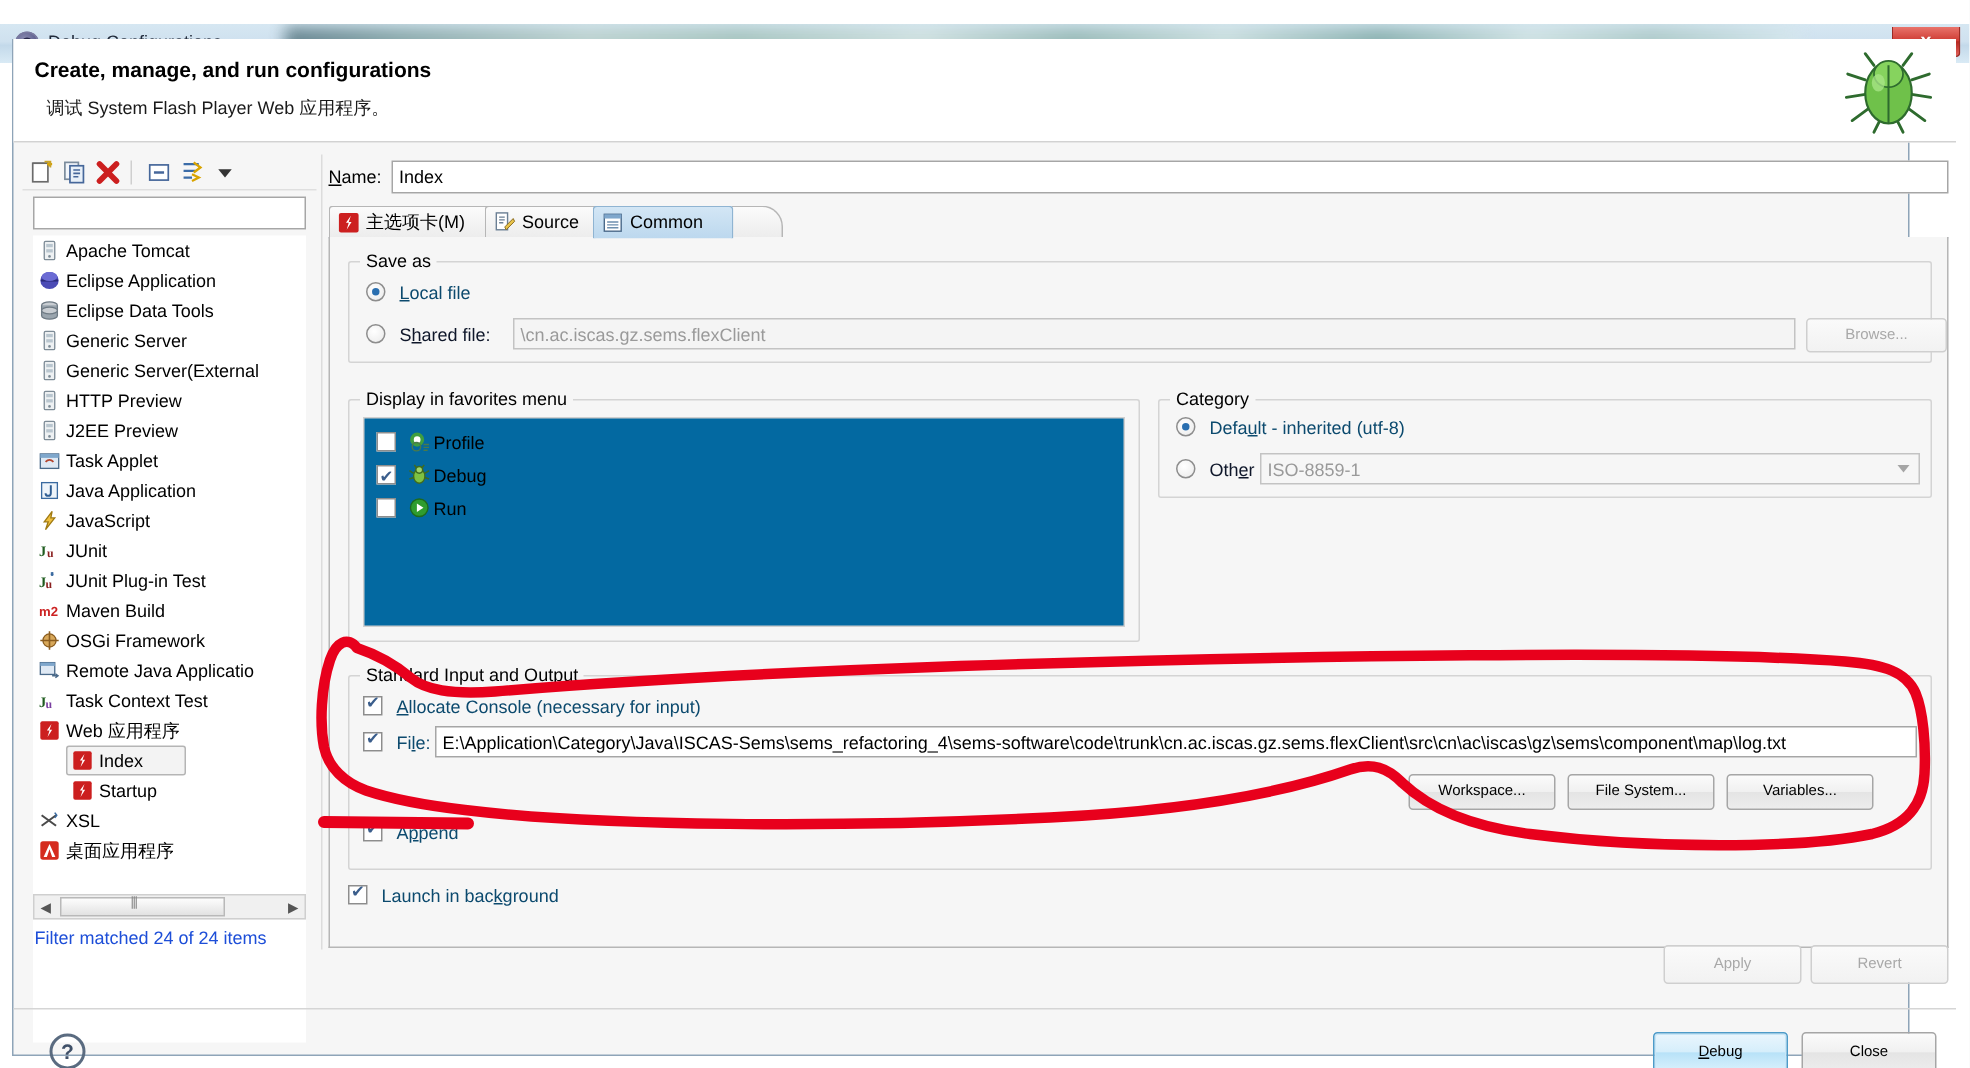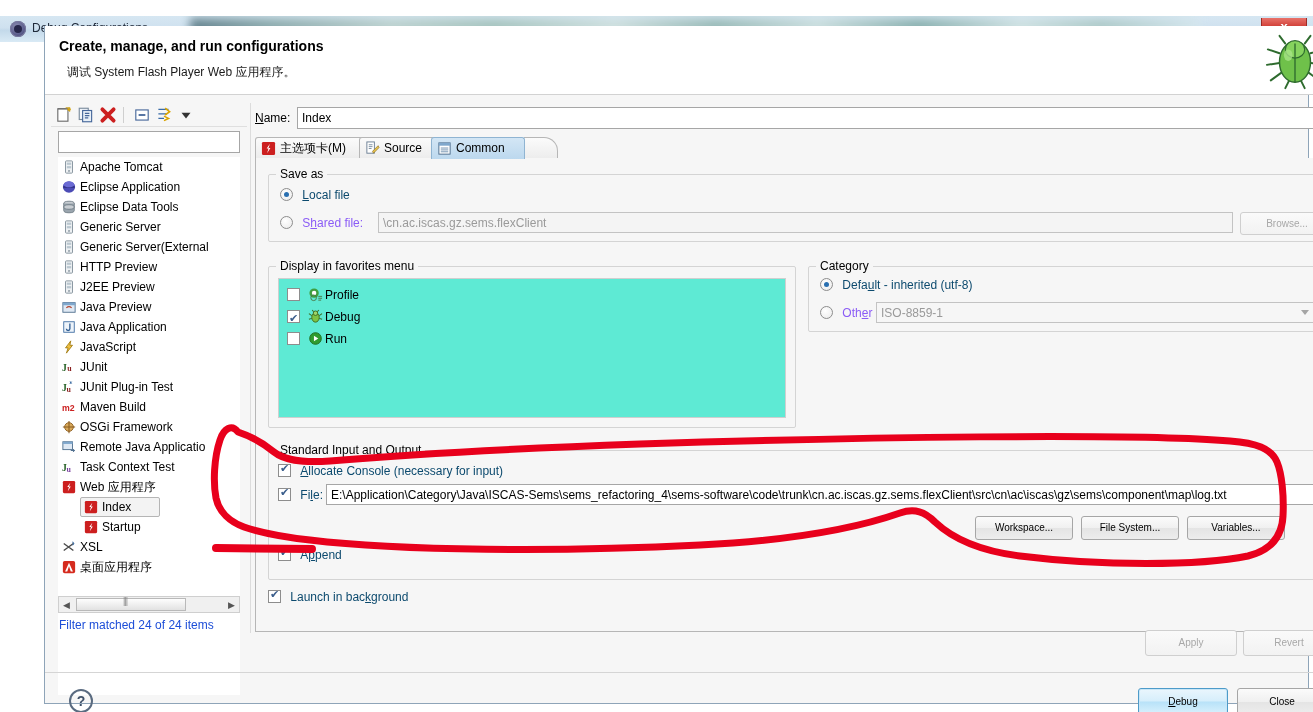--- a/index.html
+++ b/index.html
@@ -51,21 +51,20 @@
     text-align: center; line-height: 18px;
     text-shadow: 0 1px 1px rgba(0,0,0,.5);
   }
 
   
   .dialog {
     position: absolute; left: 8px; top: 26px; width: 1265px; height: 678px;
     background: #f6f6f6;
     border: 1px solid #8ea4b8;
     border-top: none;
-    margin-left: 36px;
   }
   .banner {
     position: absolute; left: 0; top: 0; width: 1295px; height: 69px;
     background: #ffffff;
     border-bottom: 1px solid #d2d2d2;
   }
   .banner-title {
     position: absolute; left: 14px; top: 12px;
     font-size: 14px; font-weight: bold; color: #000;
   }
@@ -196,21 +195,21 @@
   }
   .checkbox {
     position: relative; display:inline-block; width: 13px; height: 13px;
     border: 1px solid #8d8d8d; background: #fff; vertical-align: -2px;
   }
   .checkbox.on::after {
     content:"✔"; position:absolute; left:1px; top:-3px;
     font-size: 11px; color:#3b5e8c;
   }
   .lbl { font-size: 12px; color:#0c4a6e; }
-  .lbl.dim { color:#8b5cf6; }
+  .lbl.dim { color:#0f172a; }
   .u { text-decoration: underline; }
 
   .textinput {
     border: 1px solid #a6a6a6; background: #fff;
     font-size: 12px; padding: 3px 4px; line-height: 15px;
     white-space: nowrap; overflow: hidden;
   }
   .textinput.dis { background:#f4f4f4; color:#9a9a9a; border-color:#c3c3c3; }
   .btn {
     border: 1px solid #a6a6a6; border-radius: 3px;
@@ -218,21 +217,21 @@
     font-size: 10px; text-align:center; color:#000;
   }
   .btn.dis { color:#a8a8a8; border-color:#cfcfcf;
     background: linear-gradient(to bottom,#fafafa,#f2f2f2); }
   .btn.primary {
     border:1px solid #4d9bc9; border-radius:3px;
     background: linear-gradient(to bottom,#eaf6fd 0%,#d6eefb 48%,#b8e2f8 52%,#d9f1fd 100%);
     box-shadow: 0 0 0 1px #c8e6f7 inset;
   }
 
-  .listbox { border:1px solid #cfcfcf; background:#5eead4; }
+  .listbox { border:1px solid #cfcfcf; background:#0369a1; }
   .list-row { position:relative; height:20px; line-height:20px; font-size:12px; }
 
   .combo {
     border:1px solid #c3c3c3; background:#f6f6f6;
     font-size:12px; color:#9a9a9a; padding:3px 4px; line-height:15px;
   }
   .combo .arrow {
     position:absolute; right:6px; top:7px;
     border-left:4px solid transparent; border-right:4px solid transparent;
     border-top:5px solid #a5a5a5;
@@ -375,21 +374,21 @@
           <div class="tree-item"><span class="ic"><svg viewBox="0 0 16 16">
                 <rect x="4" y="1" width="8" height="14" rx="1" fill="#eef1f3" stroke="#7d8b96"></rect>
                 <rect x="5.5" y="3" width="5" height="2.5" fill="#b9c6cf"></rect>
                 <rect x="5.5" y="7" width="5" height="2.5" fill="#b9c6cf"></rect>
                 <circle cx="8" cy="12.5" r="1" fill="#7d8b96"></circle>
               </svg></span><span style="position: relative;">J2EE Preview</span></div>
           <div class="tree-item"><span class="ic"><svg viewBox="0 0 16 16">
                 <rect x="1" y="3" width="14" height="11" fill="#dfe9f4" stroke="#4a6a8a"></rect>
                 <rect x="1" y="3" width="14" height="3" fill="#7fa7cc"></rect>
                 <path d="M5 9 q3 -3 6 0" fill="none" stroke="#b4462f" stroke-width="1.4"></path>
-              </svg></span><span style="position: relative;">Java Preview</span></div>
+              </svg></span><span style="position: relative;">Task Applet</span></div>
           <div class="tree-item"><span class="ic"><svg viewBox="0 0 16 16">
                 <rect x="2" y="2" width="12" height="12" fill="#eef4fa" stroke="#3a6aa0"></rect>
                 <path d="M9 4 v6 a2 2 0 0 1 -4 0" fill="none" stroke="#2f5d93" stroke-width="1.5"></path>
               </svg></span><span style="position: relative;">Java Application</span></div>
           <div class="tree-item"><span class="ic"><svg viewBox="0 0 16 16">
                 <path d="M10 1 L4 9 h3 l-2 6 7-9 h-3 z" fill="#f0c040" stroke="#a07a12"></path>
               </svg></span><span style="position: relative;">JavaScript</span></div>
           <div class="tree-item"><span class="ic"><svg viewBox="0 0 16 16">
                 <text x="0" y="12" font-size="11" font-family="serif" fill="#1f5c1f" font-weight="bold">J</text>
                 <text x="6" y="13" font-size="9" font-family="serif" fill="#8a1f1f" font-weight="bold">u</text>

